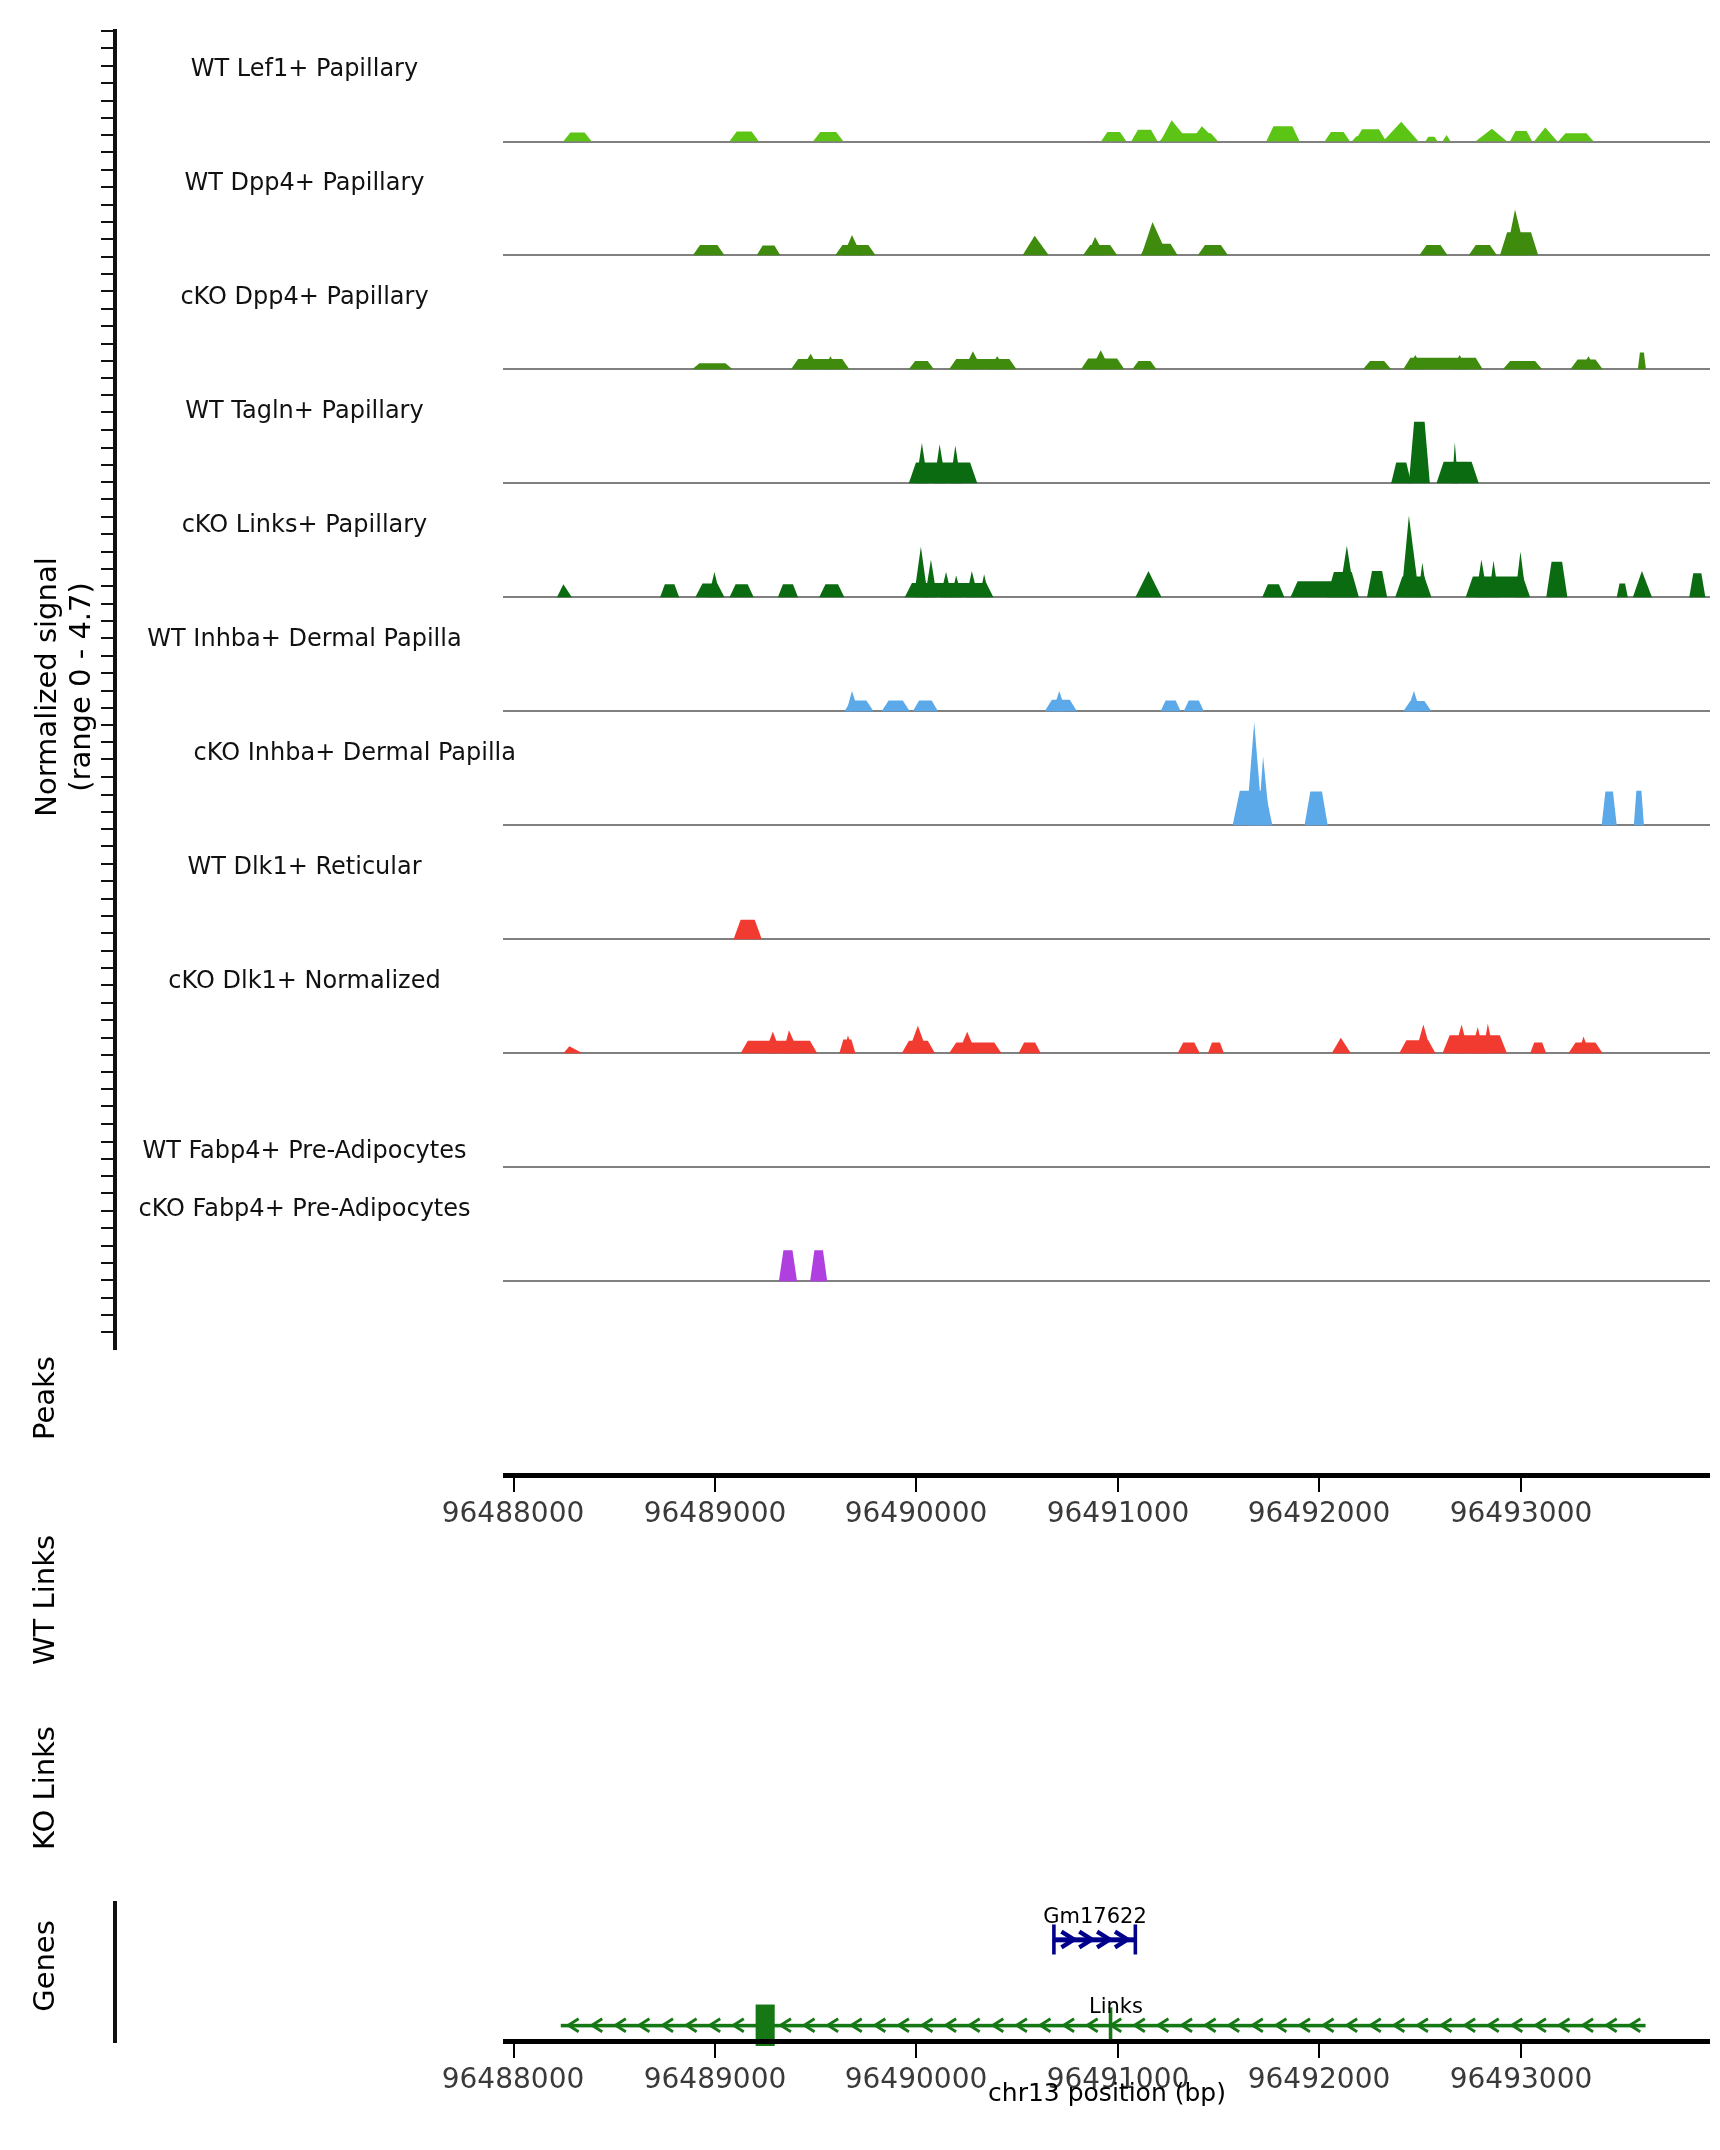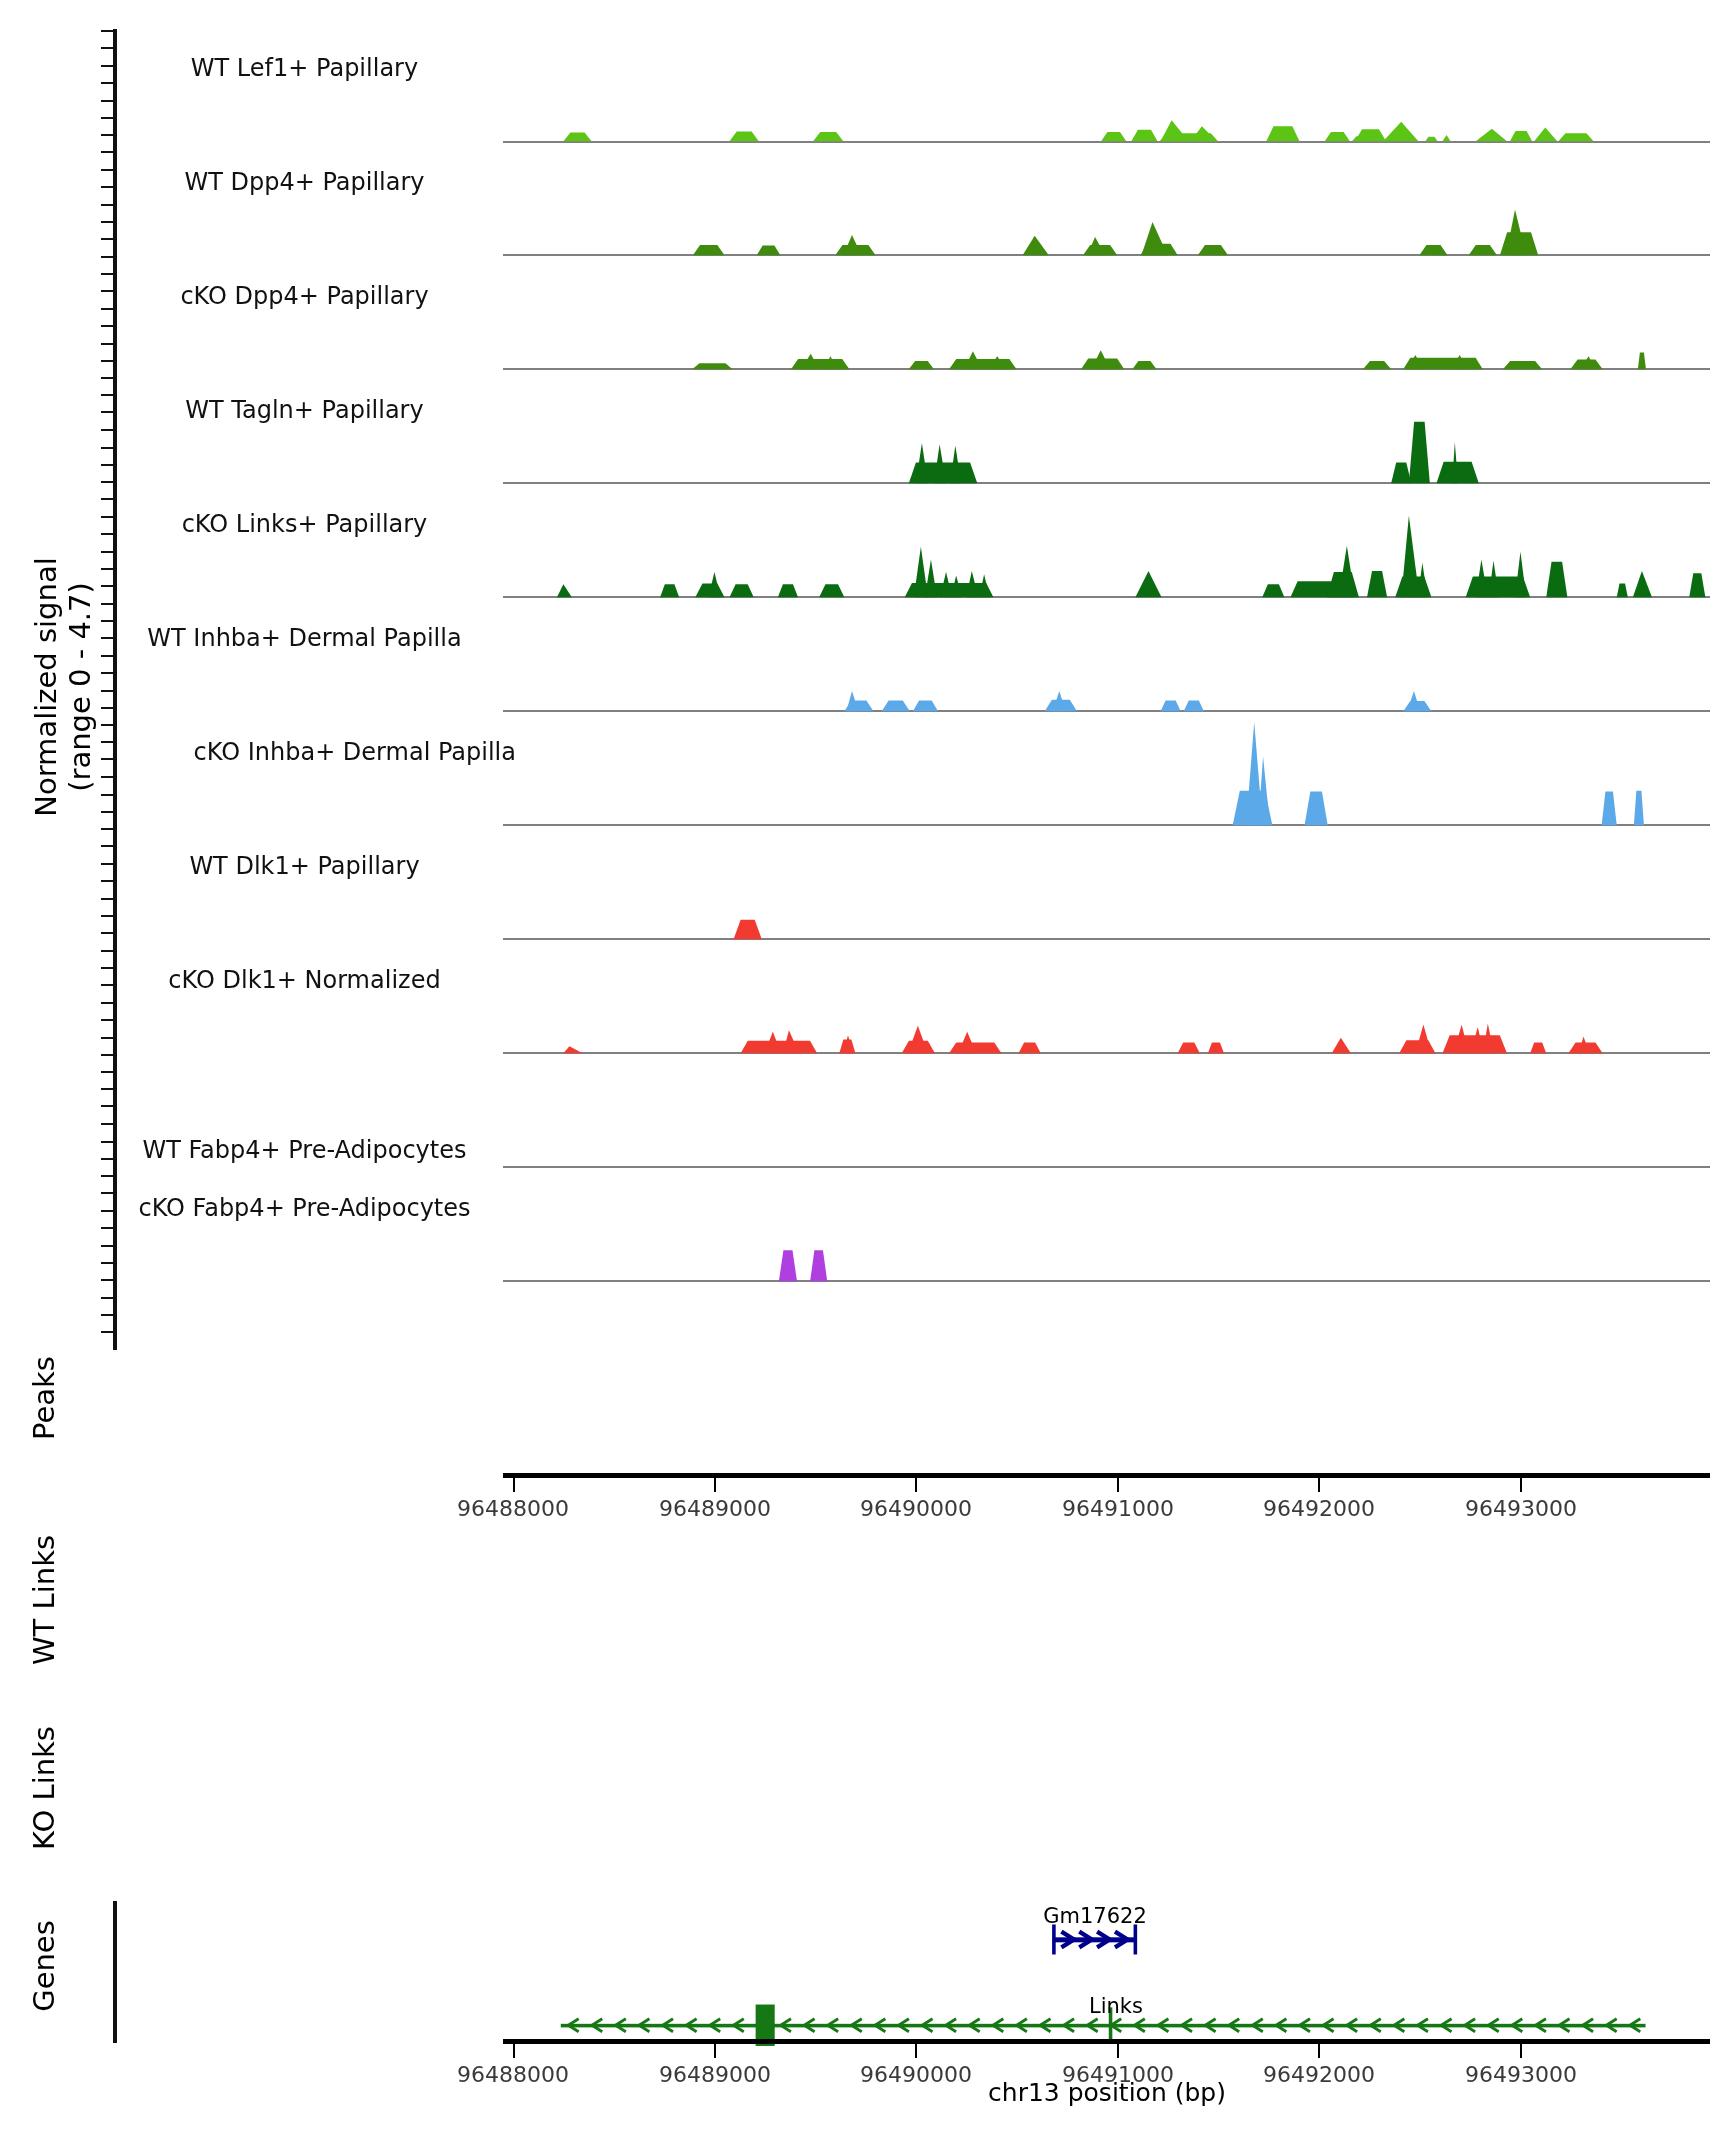--- a/index.html
+++ b/index.html
@@ -9,21 +9,21 @@
   .track-label{position:absolute;left:93px;width:423px;text-align:center;
                font-size:24px;color:#111;white-space:nowrap;}
   .baseline{position:absolute;height:2.2px;background:#808080;}
   .vline{position:absolute;background:#111;}
   .tickL{position:absolute;background:#111;height:2.2px;width:11.5px;}
   .rot{position:absolute;transform:translate(-50%,-50%) rotate(-90deg);
        text-align:center;white-space:nowrap;font-size:29px;color:#000;}
   .ytitle{font-size:29px;line-height:34px;}
   .axisline{position:absolute;background:#000;height:5px;}
   .axtick{position:absolute;background:#000;width:2.2px;height:14.3px;}
-  .axlab{position:absolute;transform:translateX(-50%);font-size:22px;color:#3a3a3a;white-space:nowrap;}
+  .axlab{position:absolute;transform:translateX(-50%);font-size:28px;color:#3a3a3a;white-space:nowrap;}
   .xlabel{position:absolute;transform:translateX(-50%);font-size:25px;color:#000;white-space:nowrap;}
   .genelab{position:absolute;transform:translate(-50%,-50%);font-size:21px;color:#000;white-space:nowrap;}
   svg{position:absolute;display:block;}
 </style>
 </head>
 <body>
 
 <div class="fig">
 
   <div class="vline abs" style="left:113px;top:29px;width:3.6px;height:1321px;"></div>
@@ -247,21 +247,21 @@
       <div class="track-label" style="top: 738px; text-align: right;">cKO Inhba+ Dermal Papilla</div>
       <div class="baseline" style="left: 503px; width: 1207px; top: 824px;"></div>
       <svg width="1207" height="109" viewBox="0 0 1684 152" style="left: 503px; top: 717px;">
         <polygon points="1018.0130000000001,151 1028.0130000000001,103 1063.3700000000001,103 1073.3700000000001,151" fill="#5ba9e9"></polygon>
         <polygon points="1036.8400000000001,151 1048.0800000000002,7 1059.882,151" fill="#5ba9e9"></polygon>
         <polygon points="1053.7,151 1060.4440000000002,55 1069.998,151" fill="#5ba9e9"></polygon>
         <polygon points="1118.3300000000002,151 1126.40875,103.96000000000001 1142.5662500000003,103.96000000000001 1150.6450000000002,151" fill="#5ba9e9"></polygon>
         <polygon points="1532.8050000000003,151 1538.0737500000002,103.96000000000001 1548.6112500000002,103.96000000000001 1553.88,151" fill="#5ba9e9"></polygon>
         <polygon points="1577.7650000000003,151 1581.2775000000001,103 1588.3025000000002,103 1591.815,151" fill="#5ba9e9"></polygon>
       </svg>
-      <div class="track-label" style="top: 852px;">WT Dlk1+ Papillary</div>
+      <div class="track-label" style="top: 852px;">WT Dlk1+ Reticular</div>
       <div class="baseline" style="left: 503px; width: 1207px; top: 938px;"></div>
       <svg width="1207" height="109" viewBox="0 0 1684 152" style="left: 503px; top: 831px;">
         <polygon points="321.69500000000005,151 331.5300000000001,123.8 351.20000000000005,123.8 361.0350000000001,151" fill="#f23b30"></polygon>
       </svg>
       <div class="track-label" style="top: 966px;">cKO Dlk1+ Normalized</div>
       <div class="baseline" style="left: 503px; width: 1207px; top: 1052px;"></div>
       <svg width="1207" height="109" viewBox="0 0 1684 152" style="left: 503px; top: 945px;">
         <polygon points="84.25,151 92.68000000000006,141.08 110.94500000000005,151" fill="#f23b30"></polygon>
         <polygon points="331.53,151 341.53,133.4 428.30999999999995,133.4 438.30999999999995,151" fill="#f23b30"></polygon>
         <polygon points="365.25,151 376.49,120.6 387.73,151" fill="#f23b30"></polygon>

